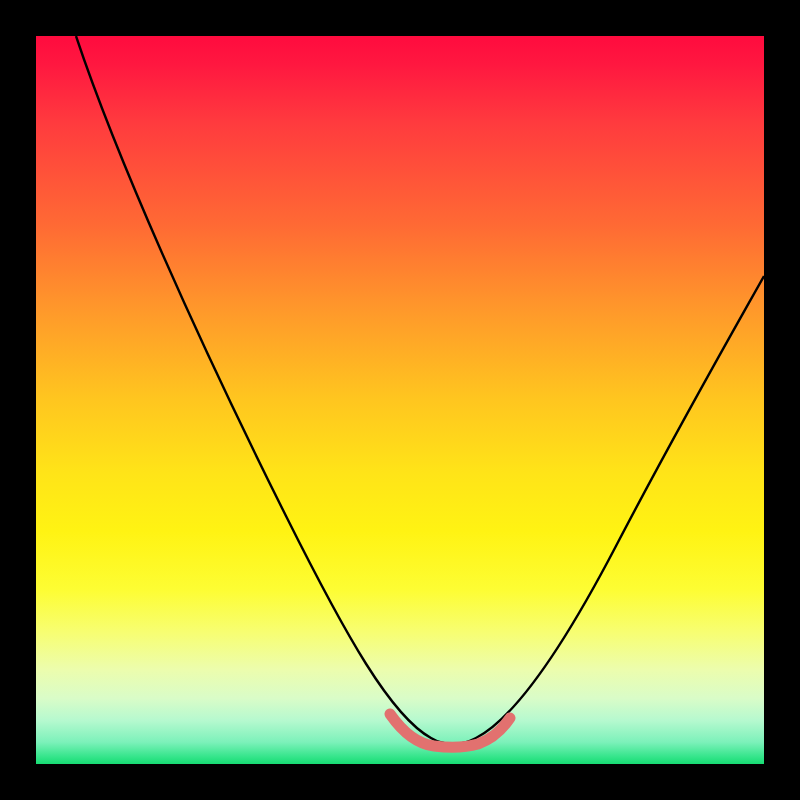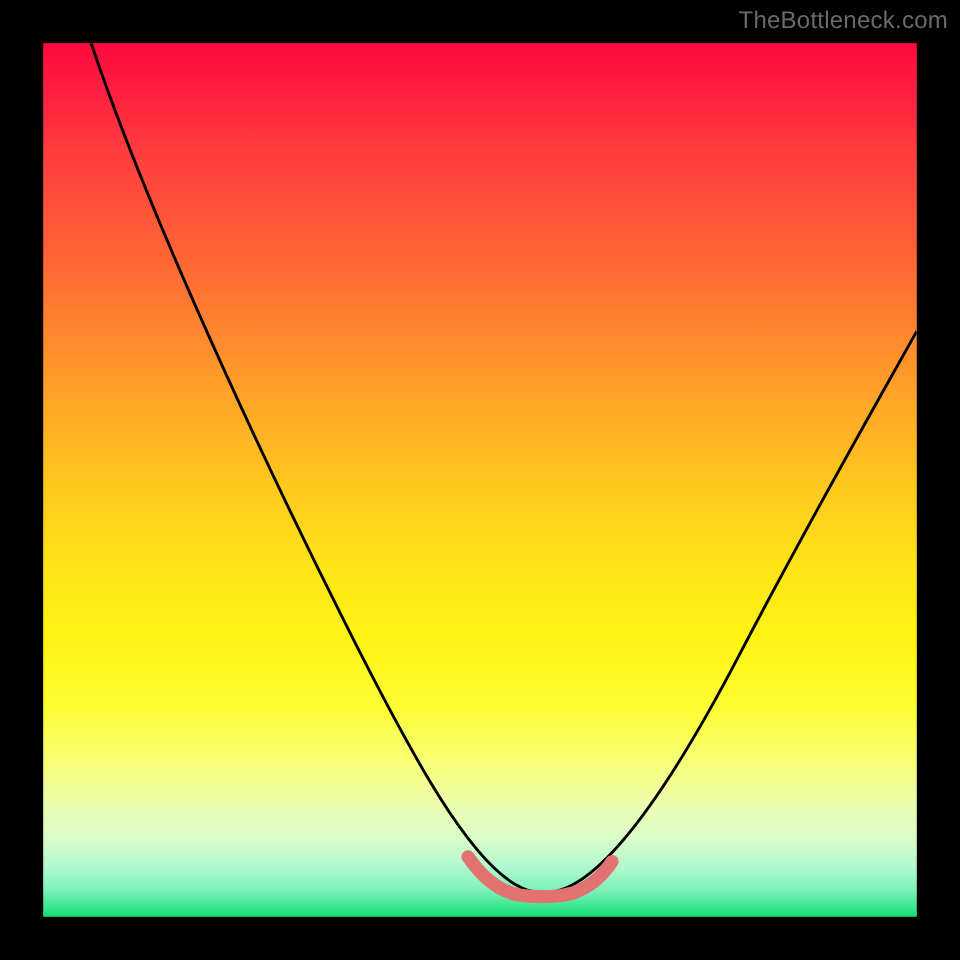--- a/index.html
+++ b/index.html
@@ -73,15 +73,14 @@
                C 408 710, 425 710, 440 702
                C 475 684, 520 625, 580 510
                C 640 395, 700 290, 728 240" fill="none" stroke="#000000" stroke-width="2.4"></path>
       <path d="M 354 678
                C 368 698, 382 708, 398 710
                C 414 712, 428 712, 442 708
                C 456 703, 466 694, 474 682" fill="none" stroke="#e2716f" stroke-width="11" stroke-linecap="round" stroke-linejoin="round"></path>
     </svg>
   </div>
 
-  <div class="watermark">TheBottleneck.com</div>
 
 </div>
 
 </body></html>

